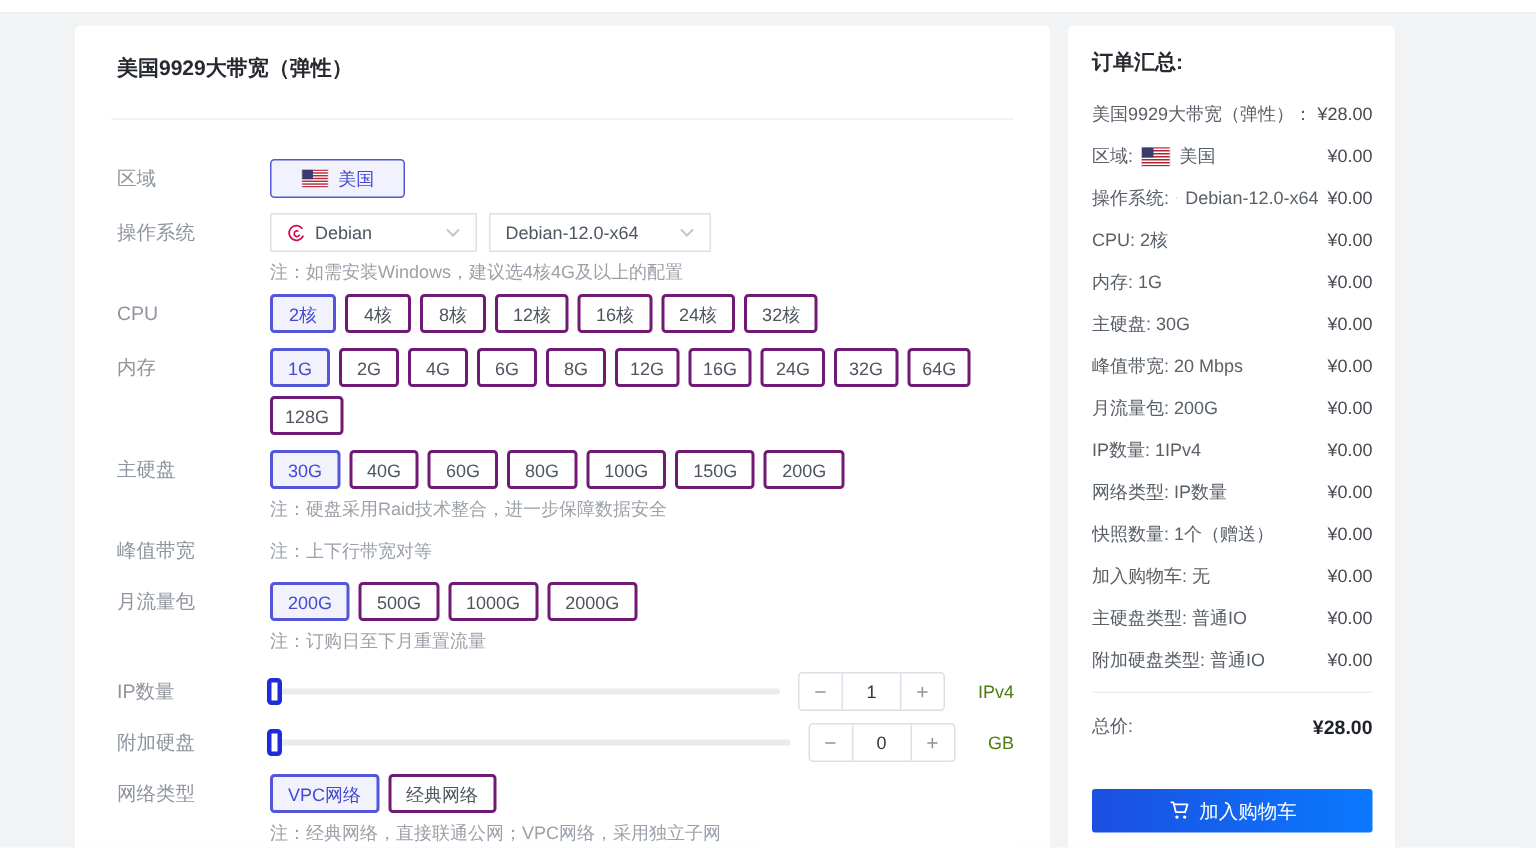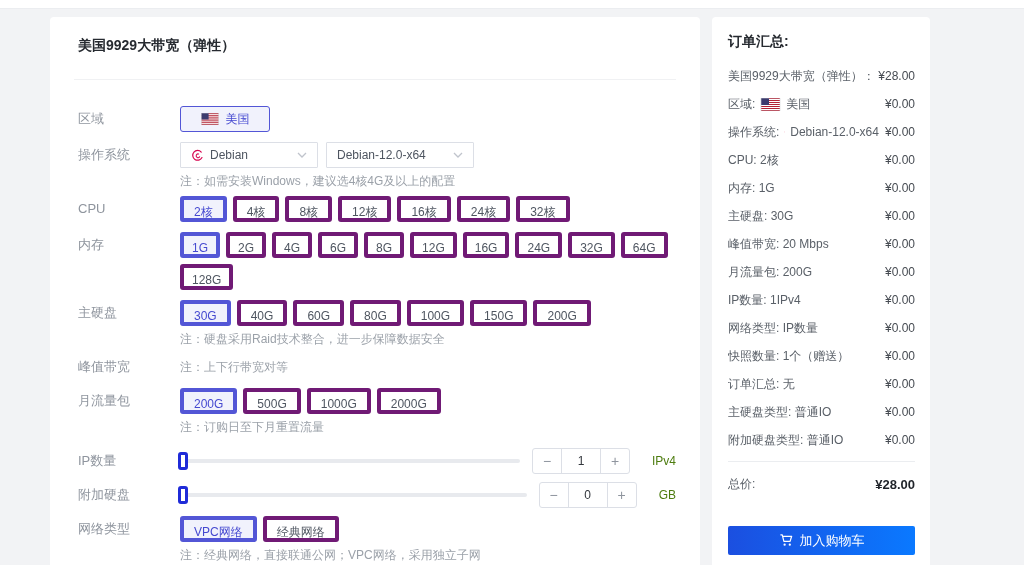--- a/index.html
+++ b/index.html
@@ -11,21 +11,21 @@
   .main-card { width:650px; padding:14px 24px 20px 24px; height:620px; }
   .side-card { width:218px; margin-left:12px; padding:16px 15px 18px 16px; }
 
   .main-title { font-size:14px; font-weight:bold; color:#262a30; padding:6px 0 24px 4px; border-bottom:1px solid #f0f1f3; }
   .form { padding-top:26px; }
   .frow { display:flex; align-items:flex-start; margin-bottom:10px; }
   .frow-label { width:106px; flex:none; font-size:13px; color:#8f959e; line-height:26px; padding-left:4px; }
   .frow-body { flex:1; min-width:0; }
 
   .chips { display:flex; flex-wrap:wrap; gap:6px; max-width:492px; }
-  .chip { height:26px; line-height:24px; min-width:44px; padding:0 10px; border:4px solid #701a75; border-radius:3px;
+  .chip { height:26px; line-height:24px; min-width:44px; padding:0 10px; border:2px solid #701a75; border-radius:3px;
           background:#fff; color:#4e5560; font-size:12px; text-align:center; cursor:pointer; font-family:inherit; }
   .chip.selected { border-color:#5356d6; background:#f1f2fc; color:#4549d0; }
   .chips-mem .chip { min-width:40px; padding:0 8px; }
 
   .region-chip { display:inline-flex; align-items:center; justify-content:center; gap:7px; height:26px; min-width:90px;
           padding:0 16px; border:1px solid #5356d6; border-radius:3px; background:#f1f2fc; color:#4549d0; font-size:12px; cursor:pointer; }
 
   .selects { display:flex; align-items:center; }
   .select { display:inline-flex; align-items:center; height:26px; border:1px solid #dcdfe6; border-radius:1px;
             padding:0 10px; font-size:12px; color:#4e5560; background:#fff; cursor:pointer; }
@@ -318,21 +318,21 @@
           <span class="srow-label">网络类型: IP数量</span>
           <span class="srow-price">¥0.00</span>
         </div>
 
         <div class="srow">
           <span class="srow-label">快照数量: 1个（赠送）</span>
           <span class="srow-price">¥0.00</span>
         </div>
 
         <div class="srow">
-          <span class="srow-label">订单汇总: 无</span>
+          <span class="srow-label">加入购物车: 无</span>
           <span class="srow-price">¥0.00</span>
         </div>
 
         <div class="srow">
           <span class="srow-label">主硬盘类型: 普通IO</span>
           <span class="srow-price">¥0.00</span>
         </div>
 
         <div class="srow">
           <span class="srow-label">附加硬盘类型: 普通IO</span>

